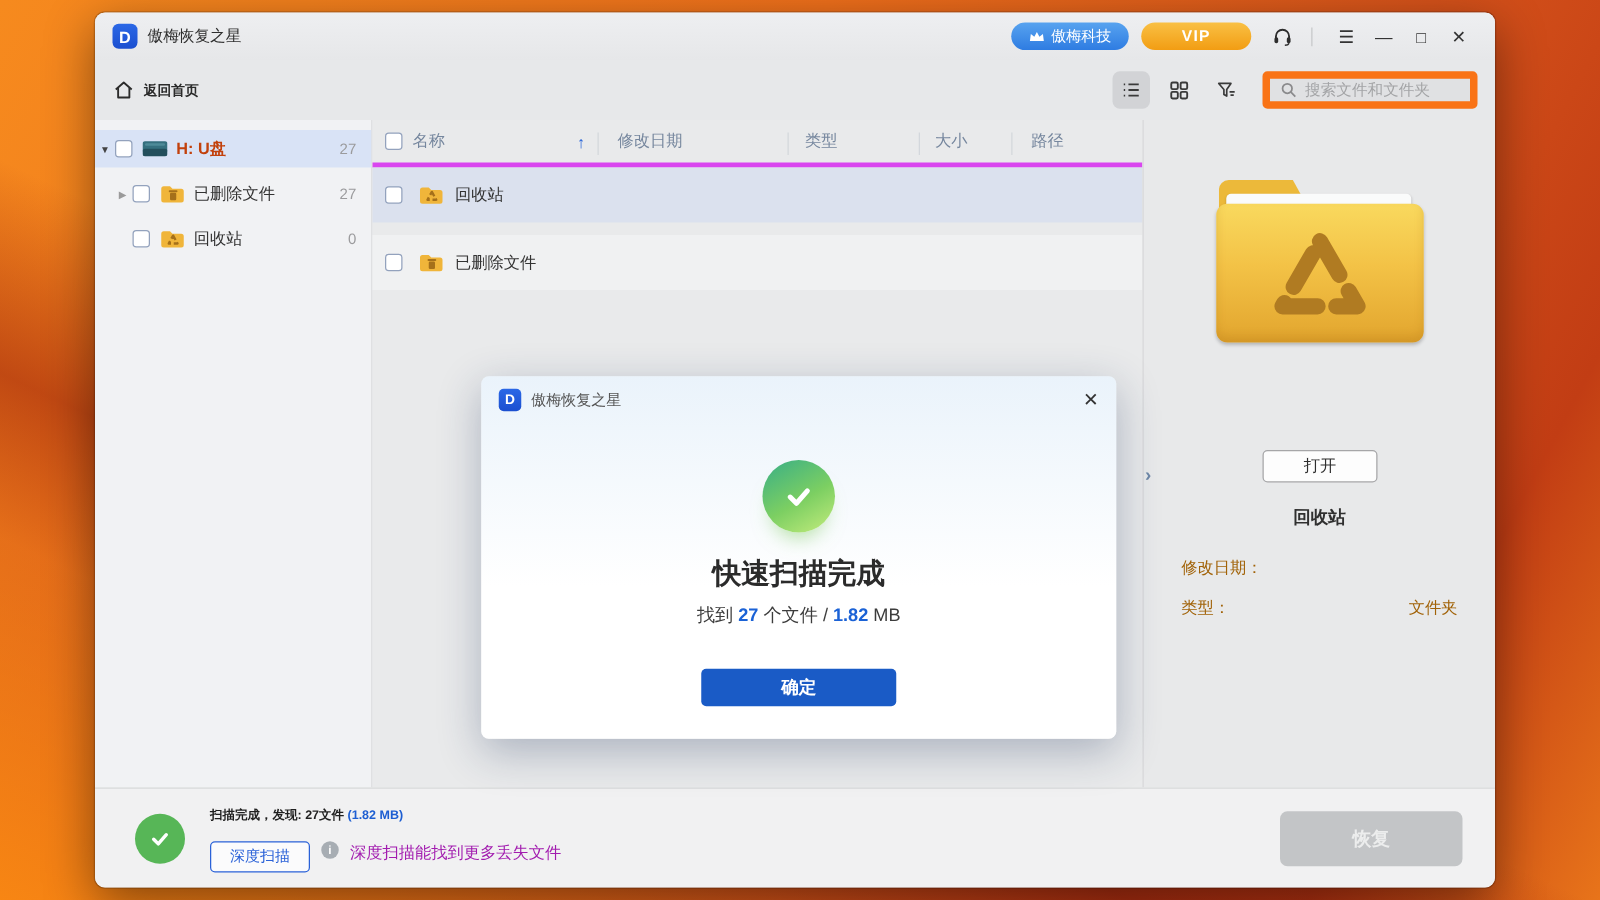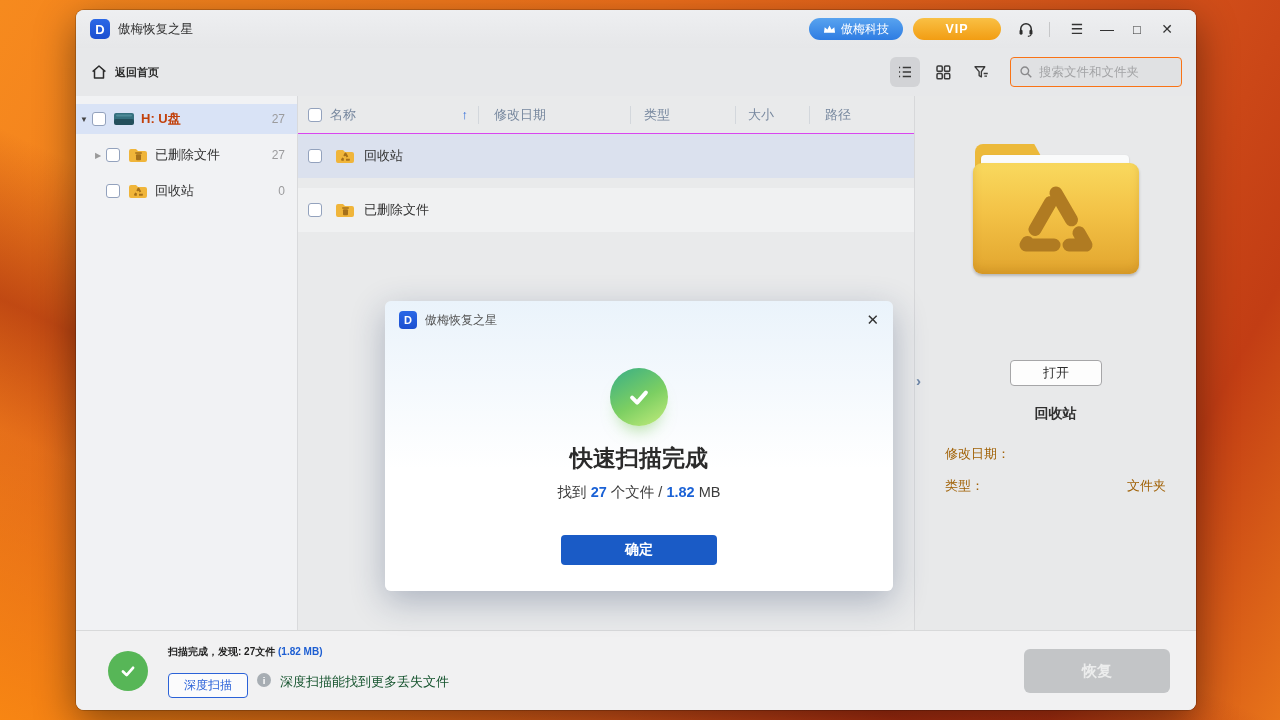--- a/index.html
+++ b/index.html
@@ -36,21 +36,21 @@
   .tb-sep { width:1px; height:15px; background:#c6c7c9; margin:0 12px 0 14px; }
   .winbtn { width:30px; text-align:center; font-size:14px; color:#333; cursor:default; user-select:none; }
   .winbtn.max { font-size:13px; }
 
   
   .toolbar { height:48px; flex:0 0 48px; display:flex; align-items:center; padding:0 14px;
     background:#e7e8ea; }
   .home { display:flex; align-items:center; gap:7px; font-size:11px; font-weight:bold; color:#2b2b2b; }
   .viewbtn { width:30px; height:30px; border-radius:6px; display:flex; align-items:center; justify-content:center; margin-left:8px; }
   .viewbtn.active { background:#d2d3d6; }
-  .search { width:172px; height:30px; margin-left:14px; background:#e0e1e3; border:1px solid #f97316;
+  .search { width:172px; height:30px; margin-left:14px; background:#e0e1e3; border:6px solid #f97316;
     border-radius:4px; display:flex; align-items:center; padding:0 8px; gap:6px; }
   .search input { border:none; outline:none; background:transparent; width:120px; font-size:12.5px; color:#444;
     font-family:"Liberation Sans","DejaVu Sans",sans-serif; }
   .search input::placeholder { color:#a3a4a6; }
 
   
   .content { flex:1; display:flex; position:relative; min-height:0; }
 
   
   .sidebar { width:222px; flex:0 0 222px; background:#f1f2f4; border-right:1px solid #d9dadc; padding-top:8px; }
@@ -60,21 +60,21 @@
   .s-row.sel { background:#d9e3f6; }
   .s-row.sel .lbl { color:#c2410c; font-weight:bold; }
   .s-row .lbl { margin-left:7px; }
   .s-row .cnt { margin-left:auto; color:#9b9b9d; font-size:12px; }
   .s-indent { padding-left:14px; }
   .cb { width:14px; height:14px; border:1.5px solid #93a2bd; border-radius:3px; background:#fff; flex:0 0 14px; }
   .s-row .icon-holder { margin-left:8px; display:flex; }
 
   
   .filelist { flex:1; background:#e9eaeb; position:relative; min-width:0; }
-  .lheader { height:38px; display:flex; align-items:center; color:#76879e; font-size:13px; border-bottom:1px solid #d946ef; }
+  .lheader { height:38px; display:flex; align-items:center; color:#76879e; font-size:13px; border-bottom:4px solid #d946ef; }
   .hcell { position:relative; display:flex; align-items:center; height:100%; }
   .hcell.div::before { content:""; position:absolute; left:0; top:10px; width:1px; height:18px; background:#d3d7dc; }
   .h-check { width:30px; padding-left:10px; }
   .h-name { width:150px; padding-left:2px; }
   .h-name .sort { margin-left:auto; margin-right:10px; color:#2c68d9; font-size:13px; }
   .h-date { width:152px; padding-left:16px; }
   .h-type { width:105px; padding-left:14px; }
   .h-size { width:74px; padding-left:13px; }
   .h-path { flex:1; padding-left:16px; }
   .lrow { position:absolute; left:0; right:0; height:44px; display:flex; align-items:center; padding-left:10px; font-size:13px; color:#333; }
@@ -108,21 +108,21 @@
   .statusbar { height:80px; flex:0 0 80px; border-top:1px solid #d8d9da; background:#f1f1f2; position:relative; }
   .st-circle { position:absolute; left:32px; top:20px; width:40px; height:40px; border-radius:50%;
     background:#57b657; display:flex; align-items:center; justify-content:center; }
   .st-line1 { position:absolute; left:92px; top:14px; font-size:10px; font-weight:bold; color:#1f1f1f; }
   .st-line1 .blue { color:#1d5ed2; }
   .st-line2 { position:absolute; left:92px; top:42px; display:flex; gap:9px; }
   .deep-btn { border:1px solid #2b62d8; color:#2b62d8; background:#fbfbfc; border-radius:4px;
     font-size:12px; padding:3px 15px; }
   .info-icon { width:14px; height:14px; border-radius:50%; background:#a7adb3; color:#fff; font-size:9.5px;
     display:flex; align-items:center; justify-content:center; font-weight:bold; }
-  .hint { font-size:13px; color:#14532d; }
+  .hint { font-size:13px; color:#a21caf; }
   .recover-btn { position:absolute; right:26px; top:18px; width:146px; height:44px; border-radius:6px;
     background:#c3c5c7; color:#eceded; font-size:15px; font-weight:bold; border:none;
     display:flex; align-items:center; justify-content:center; }
 
   
   .dialog { position:absolute; left:309px; top:205px; width:508px; height:290px; border-radius:6px;
     background:linear-gradient(180deg,#eaf3fb 0%,#ffffff 58%); box-shadow:0 10px 34px rgba(30,50,90,.3);
     z-index:10; }
   .dlg-head { height:38px; display:flex; align-items:center; padding:0 14px; }
   .dlg-logo { width:18px; height:18px; border-radius:4px; background:linear-gradient(180deg,#2b68e6,#1b4fd0);

